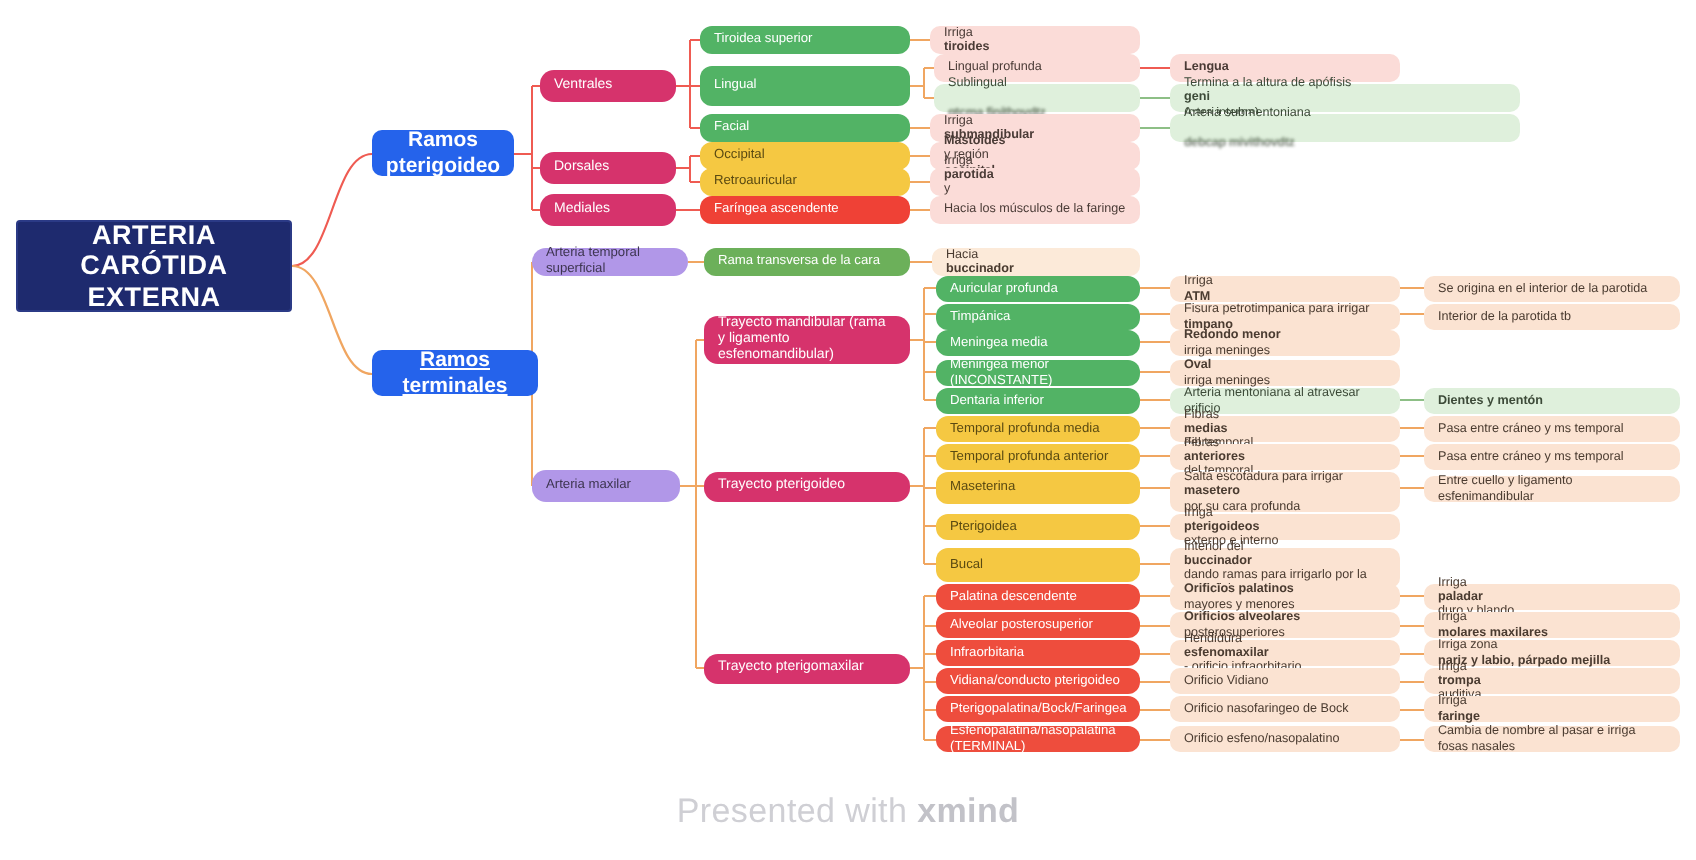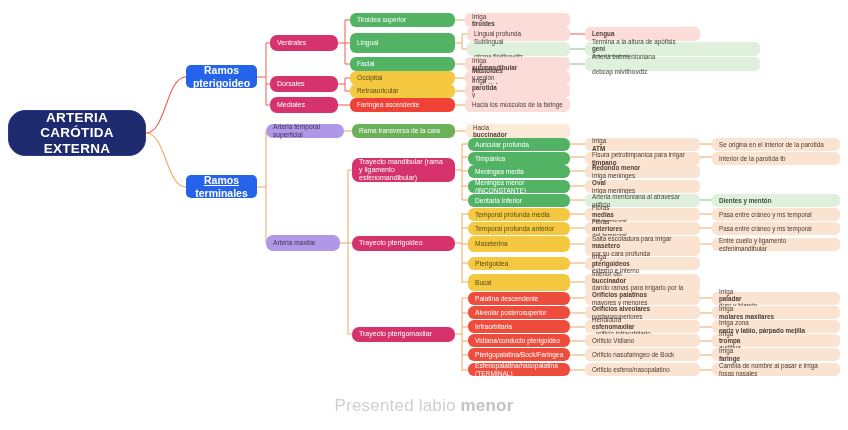--- a/index.html
+++ b/index.html
@@ -9,21 +9,21 @@
     overflow:hidden;position:relative;
   }
   #canvas{position:absolute;left:0;top:0;width:848px;height:430px;}
   svg.links{position:absolute;left:0;top:0;width:848px;height:430px;pointer-events:none;}
 
   .node{position:absolute;box-sizing:border-box;display:flex;align-items:center;
         border-radius:6px;line-height:1.15;}
   .node span{display:block;width:100%;}
 
   
-  .n-root{background:#1e2a6e;border:1.5px solid #2b3a86;border-radius:17px;
+  .n-root{background:#1e2a6e;border:1.5px solid #2b3a86;border-radius:2px;
           color:#ffffff;font-size:13.5px;font-weight:700;text-align:center;
           justify-content:center;letter-spacing:.3px;}
   
   .n-blue{background:#2563eb;color:#ffffff;font-size:10.5px;font-weight:700;
           justify-content:center;text-align:center;border-radius:5px;}
   
   .n-magenta{background:#d6336c;color:#ffffff;font-size:7px;border-radius:7px;
              padding:0 7px;}
   
   .n-purple{background:#b197e8;color:#3d3550;font-size:6.6px;border-radius:7px;
@@ -162,21 +162,21 @@
     <path d="M700,370 L712,370" stroke="#f0a661" stroke-width="1" fill="none"></path>
   </svg>
 
   <div class="node n-root" style="left:8px;top:110px;width:138px;height:46px;">
     <span>ARTERIA CARÓTIDA EXTERNA</span>
   </div>
 
   <div class="node n-blue" style="left:186px;top:65px;width:71px;height:23px;">
     <span>Ramos pterigoideo</span>
   </div>
-  <div class="node n-blue" style="left:186px;top:175px;width:71px;height:23px;text-decoration:underline;">
+  <div class="node n-blue" style="left:186px;top:175px;width:83px;height:23px;text-decoration:underline;">
     <span>Ramos terminales</span>
   </div>
 
   <div class="node n-magenta" style="left:270px;top:35px;width:68px;height:16px;">
     <span>Ventrales</span>
   </div>
   <div class="node n-magenta" style="left:270px;top:76px;width:68px;height:16px;">
     <span>Dorsales</span>
   </div>
   <div class="node n-magenta" style="left:270px;top:97px;width:68px;height:16px;">
@@ -392,16 +392,16 @@
     <span><span>Irriga </span><b class="b">trompa</b><span> auditiva</span></span>
   </div>
   <div class="node n-peachtint" style="left:712px;top:348px;width:128px;height:13px;">
     <span><span>Irriga </span><b class="b">faringe</b></span>
   </div>
   <div class="node n-peachtint" style="left:712px;top:363px;width:128px;height:13px;">
     <span>Cambia de nombre al pasar e irriga fosas nasales</span>
   </div>
 
   <div class="footer">
-    <span>Presented labio </span><span class="x">menor</span>
+    <span>Presented with </span><span class="x">xmind</span>
   </div>
 
 </div>
 
 </body></html>

